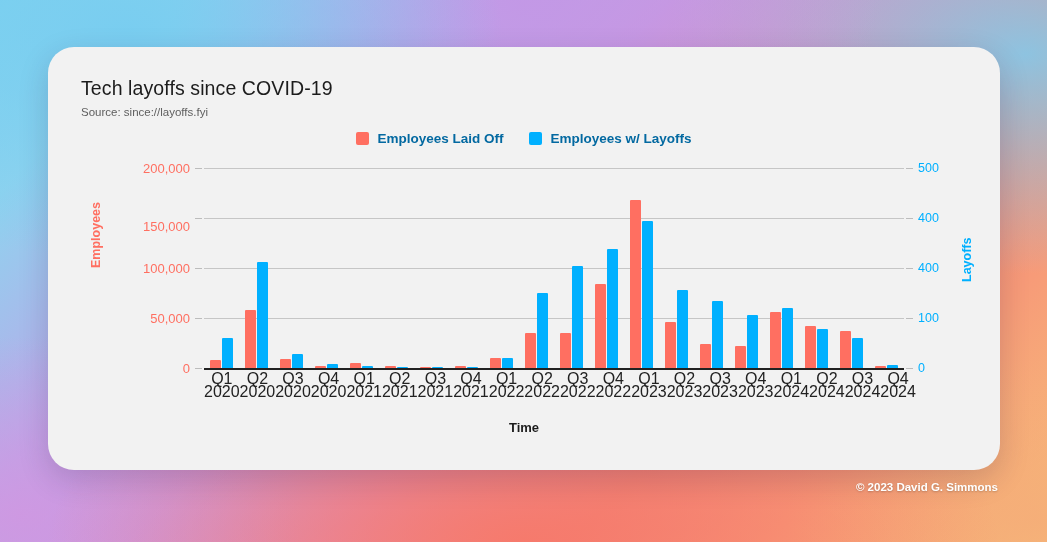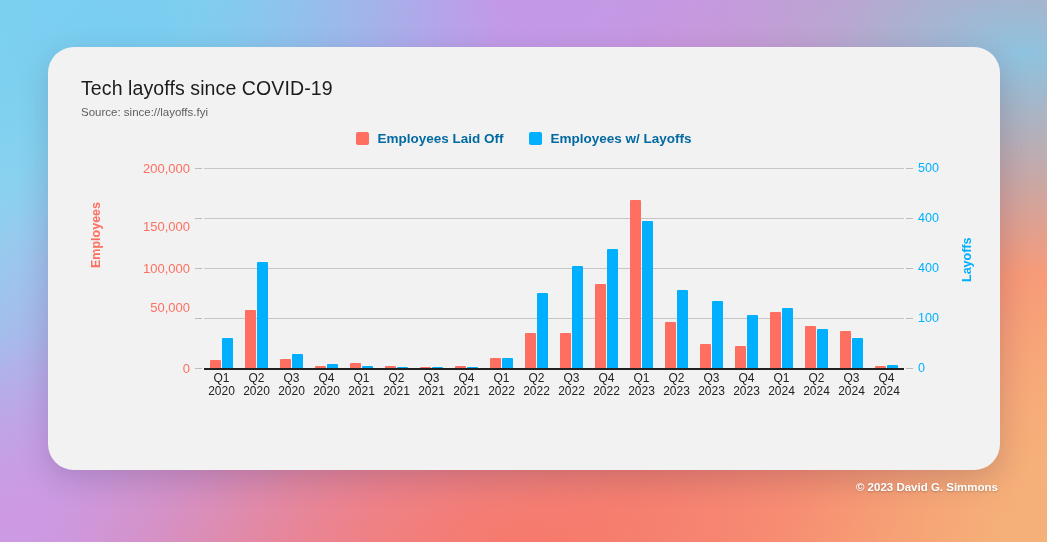--- a/index.html
+++ b/index.html
@@ -200,21 +200,21 @@
     position: absolute;
     left: 156px;
     top: 325px;
     width: 700px;
     display: flex;
     justify-content: space-between;
   }
   .xtick {
     flex: 1 1 0;
     text-align: center;
-    font-size: 12px;
+    font-size: 16px;
     color: #222;
     line-height: 13px;
   }
 
   .footer-credit {
     position: absolute;
     right: 49px;
     top: 481px;
     font-size: 11.5px;
     font-weight: bold;
@@ -248,21 +248,21 @@
 
   <div class="plot-area">
     <div id="grid-layer">
         <div class="tick-mark-l" style="top: 200px;"></div>
         <div class="tick-mark-r" style="top: 200px;"></div>
         <div class="ytick-left" style="top: 200px;">0</div>
         <div class="ytick-right" style="top: 200px;">0</div>
         <div class="grid-line" style="top: 150px;"></div>
         <div class="tick-mark-l" style="top: 150px;"></div>
         <div class="tick-mark-r" style="top: 150px;"></div>
-        <div class="ytick-left" style="top: 139px;">50,000</div>
+        <div class="ytick-left" style="top: 150px;">50,000</div>
         <div class="ytick-right" style="top: 150px;">100</div>
         <div class="grid-line" style="top: 100px;"></div>
         <div class="tick-mark-l" style="top: 100px;"></div>
         <div class="tick-mark-r" style="top: 100px;"></div>
         <div class="ytick-left" style="top: 100px;">100,000</div>
         <div class="ytick-right" style="top: 100px; text-align: center;">400</div>
         <div class="grid-line" style="top: 50px;"></div>
         <div class="tick-mark-l" style="top: 50px;"></div>
         <div class="tick-mark-r" style="top: 50px;"></div>
         <div class="ytick-left" style="top: 50px; margin-top: 8px;">150,000</div>
@@ -434,16 +434,17 @@
       <div class="xtick">
         <div>Q3</div>
         <div>2024</div>
       </div>
       <div class="xtick">
         <div>Q4</div>
         <div>2024</div>
       </div>
     </div>
 
+  <div class="axis-title-x">Time</div>
 
 </div>
 
 <div class="footer-credit">© 2023 David G. Simmons</div>
 
 </body></html>

